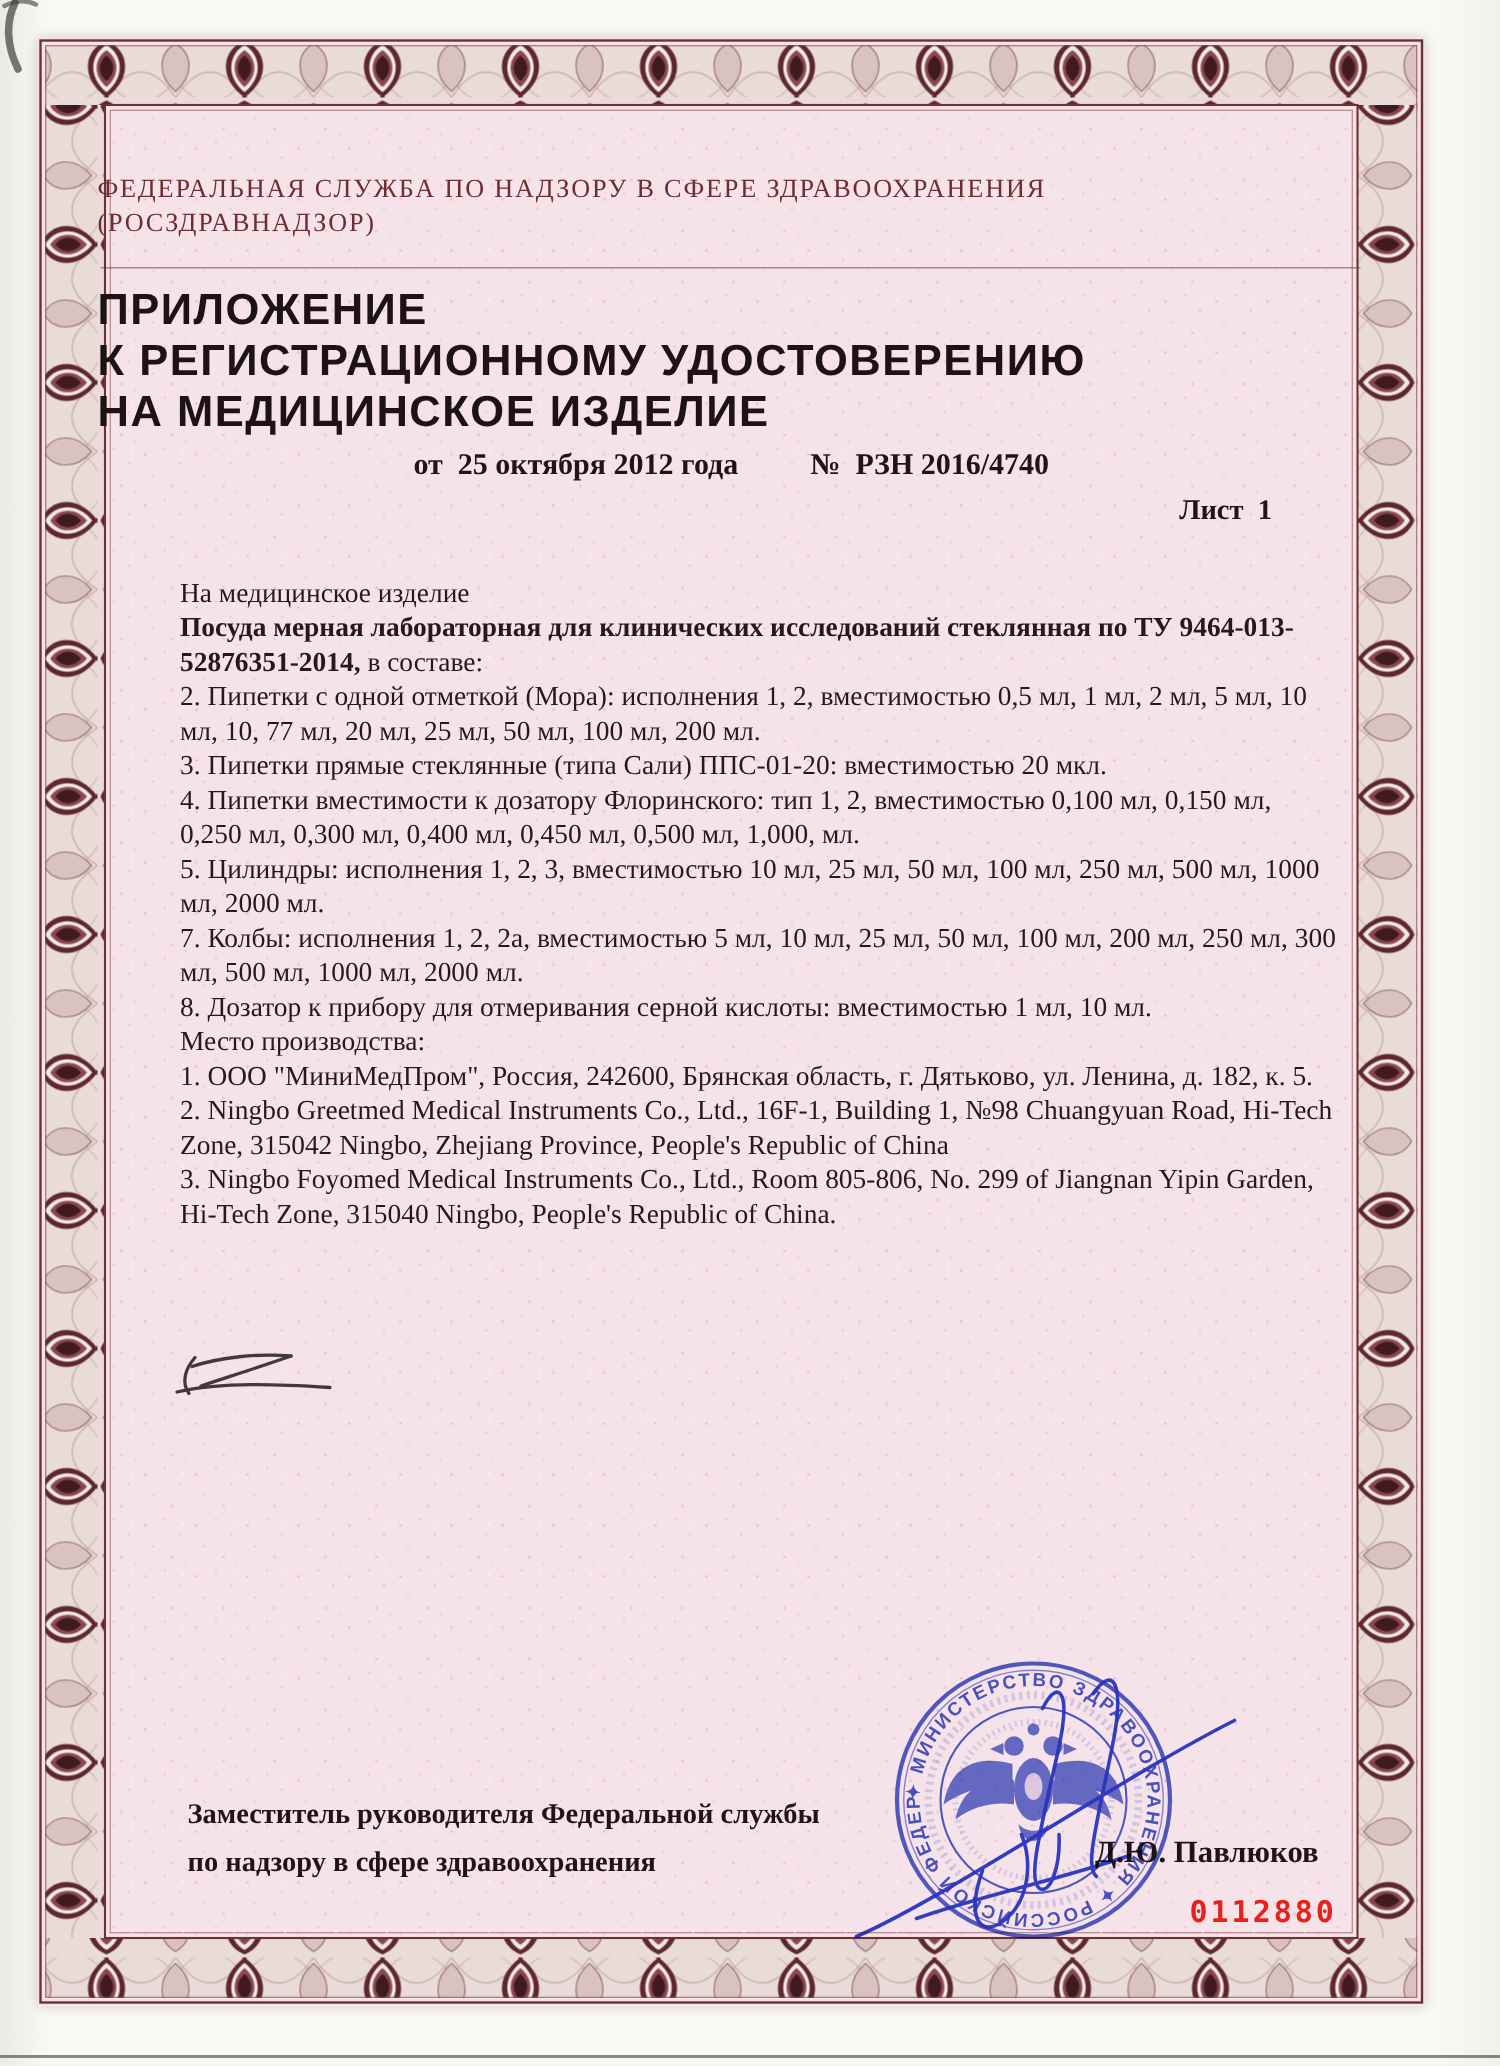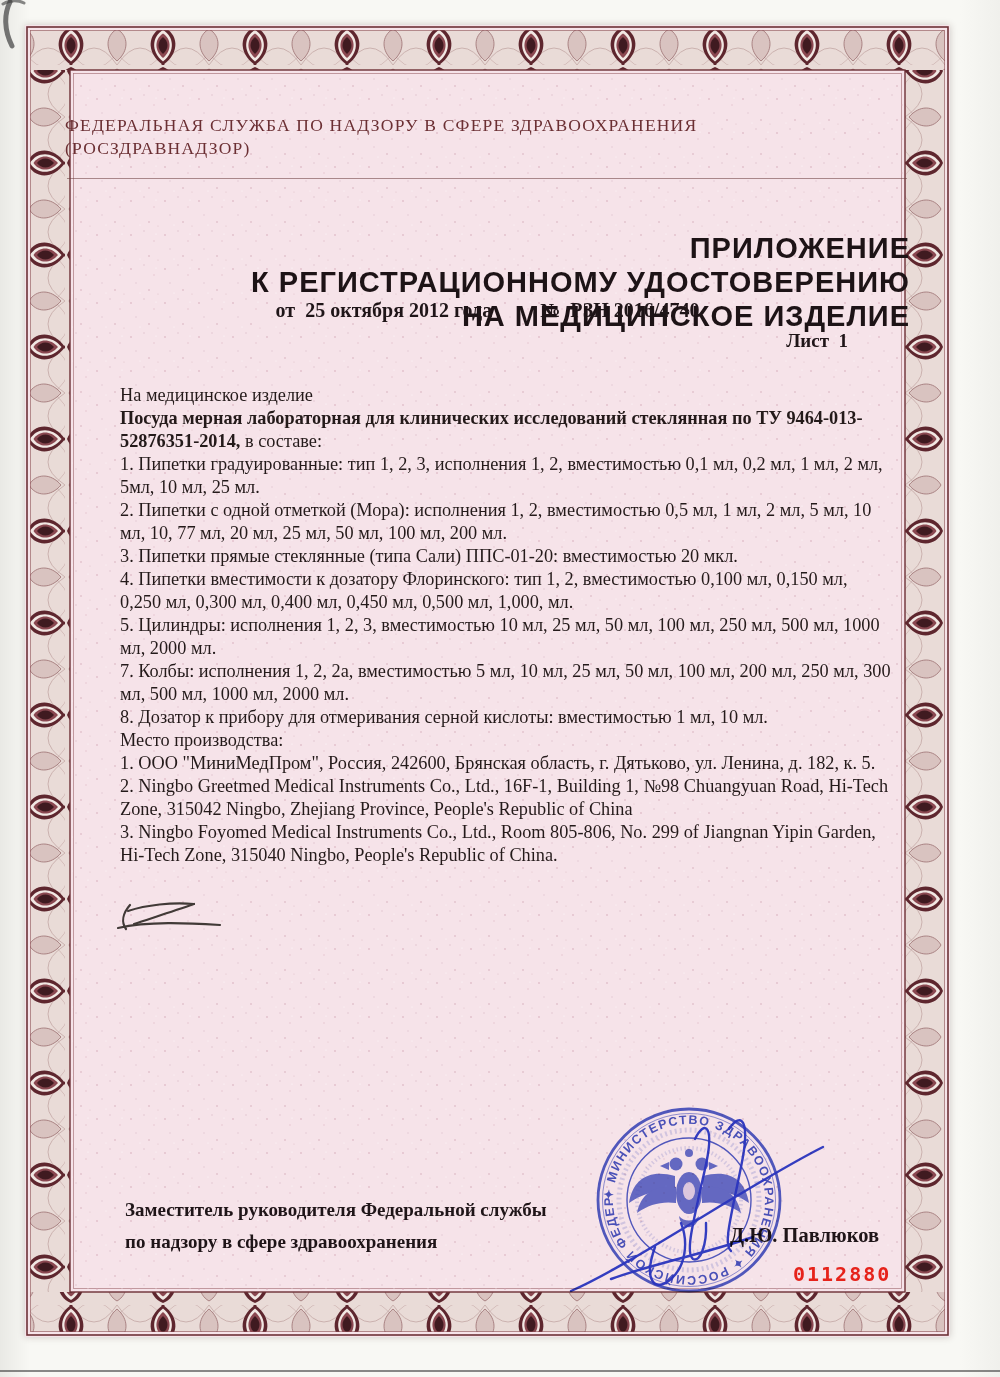--- a/index.html
+++ b/index.html
@@ -5,23 +5,23 @@
   html,body{margin:0;padding:0;background:#f1f1ed;}
   .page{position:relative;width:1000px;height:1377px;margin:0 auto;overflow:hidden;
         background:linear-gradient(90deg,#e9e9e5 0,#f8f8f4 3%,#f8f8f4 96%,#f0f0ec 100%);
         font-family:"Liberation Serif","DejaVu Serif",serif;}
   .sheet{position:absolute;left:25px;top:25px;width:925px;height:1312px;box-shadow:0 0 7px rgba(60,30,30,.22);}
   .frame{position:absolute;left:0;top:0;}
   
   .org-header{position:absolute;left:65px;top:114px;width:845px;text-align:left;
               color:#6b2f33;font-size:17.5px;letter-spacing:1.2px;line-height:23px;}
   .divider{position:absolute;left:67px;top:178px;width:840px;height:1px;background:#6a3d3d;opacity:.55;}
-  .doc-title{position:absolute;left:65px;top:190px;width:845px;text-align:right;
+  .doc-title{position:absolute;left:65px;top:190px;width:845px;text-align:left;
              font-family:"Liberation Sans","DejaVu Sans",sans-serif;font-weight:bold;
-             color:#1d1316;font-size:29px;line-height:34px;letter-spacing:1px;margin-top:41px;}
+             color:#1d1316;font-size:29px;line-height:34px;letter-spacing:1px;}
   .doc-meta{position:absolute;left:65px;top:299px;width:845px;text-align:center;
             font-weight:bold;color:#1f1518;font-size:20px;}
   .doc-meta span{white-space:pre;}
   .meta-gap{display:inline-block;width:48px;}
   .sheet-label{position:absolute;right:152px;top:330px;font-weight:bold;font-size:19px;color:#1f1518;white-space:pre;}
   .body-text{position:absolute;left:120px;top:384px;width:772px;font-size:18.3px;line-height:23px;color:#241a1a;}
   .body-text p{margin:0;}
   .b{font-weight:bold;}
   .hand-mark{position:absolute;left:108px;top:895px;}
   .sig-post{position:absolute;left:125px;top:1194px;width:480px;font-weight:bold;
@@ -106,21 +106,20 @@
     <span>от  25 октября 2012 года</span><span class="meta-gap"></span><span>№  РЗН 2016/4740</span>
   </div>
 
   <div class="sheet-label">Лист  1</div>
 
   <div class="body-text">
     <p>На медицинское изделие</p>
     <p>
       <span class="b">Посуда мерная лабораторная для клинических исследований стеклянная по ТУ 9464-013-52876351-2014,</span><span> в составе:</span>
     </p>
-    <p>1. Пипетки градуированные: тип 1, 2, 3, исполнения 1, 2, вместимостью 0,1 мл, 0,2 мл, 1 мл, 2 мл, 5мл, 10 мл, 25 мл.</p>
     <p>2. Пипетки с одной отметкой (Мора): исполнения 1, 2, вместимостью 0,5 мл, 1 мл, 2 мл, 5 мл, 10 мл, 10, 77 мл, 20 мл, 25 мл, 50 мл, 100 мл, 200 мл.</p>
     <p>3. Пипетки прямые стеклянные (типа Сали) ППС-01-20: вместимостью 20 мкл.</p>
     <p>4. Пипетки вместимости к дозатору Флоринского: тип 1, 2, вместимостью 0,100 мл, 0,150 мл, 0,250 мл, 0,300 мл, 0,400 мл, 0,450 мл, 0,500 мл, 1,000, мл.</p>
     <p>5. Цилиндры: исполнения 1, 2, 3, вместимостью 10 мл, 25 мл, 50 мл, 100 мл, 250 мл, 500 мл, 1000 мл, 2000 мл.</p>
     <p>7. Колбы: исполнения 1, 2, 2а, вместимостью 5 мл, 10 мл, 25 мл, 50 мл, 100 мл, 200 мл, 250 мл, 300 мл, 500 мл, 1000 мл, 2000 мл.</p>
     <p>8. Дозатор к прибору для отмеривания серной кислоты: вместимостью 1 мл, 10 мл.</p>
     <p>Место производства:</p>
     <p>1. ООО "МиниМедПром", Россия, 242600, Брянская область, г. Дятьково, ул. Ленина, д. 182, к. 5.</p>
     <p>2. Ningbo Greetmed Medical Instruments Co., Ltd., 16F-1, Building 1, №98 Chuangyuan Road, Hi-Tech Zone, 315042 Ningbo, Zhejiang Province, People's Republic of China</p>
     <p>3. Ningbo Foyomed Medical Instruments Co., Ltd., Room 805-806, No. 299 of Jiangnan Yipin Garden, Hi-Tech Zone, 315040 Ningbo, People's Republic of China.</p>

